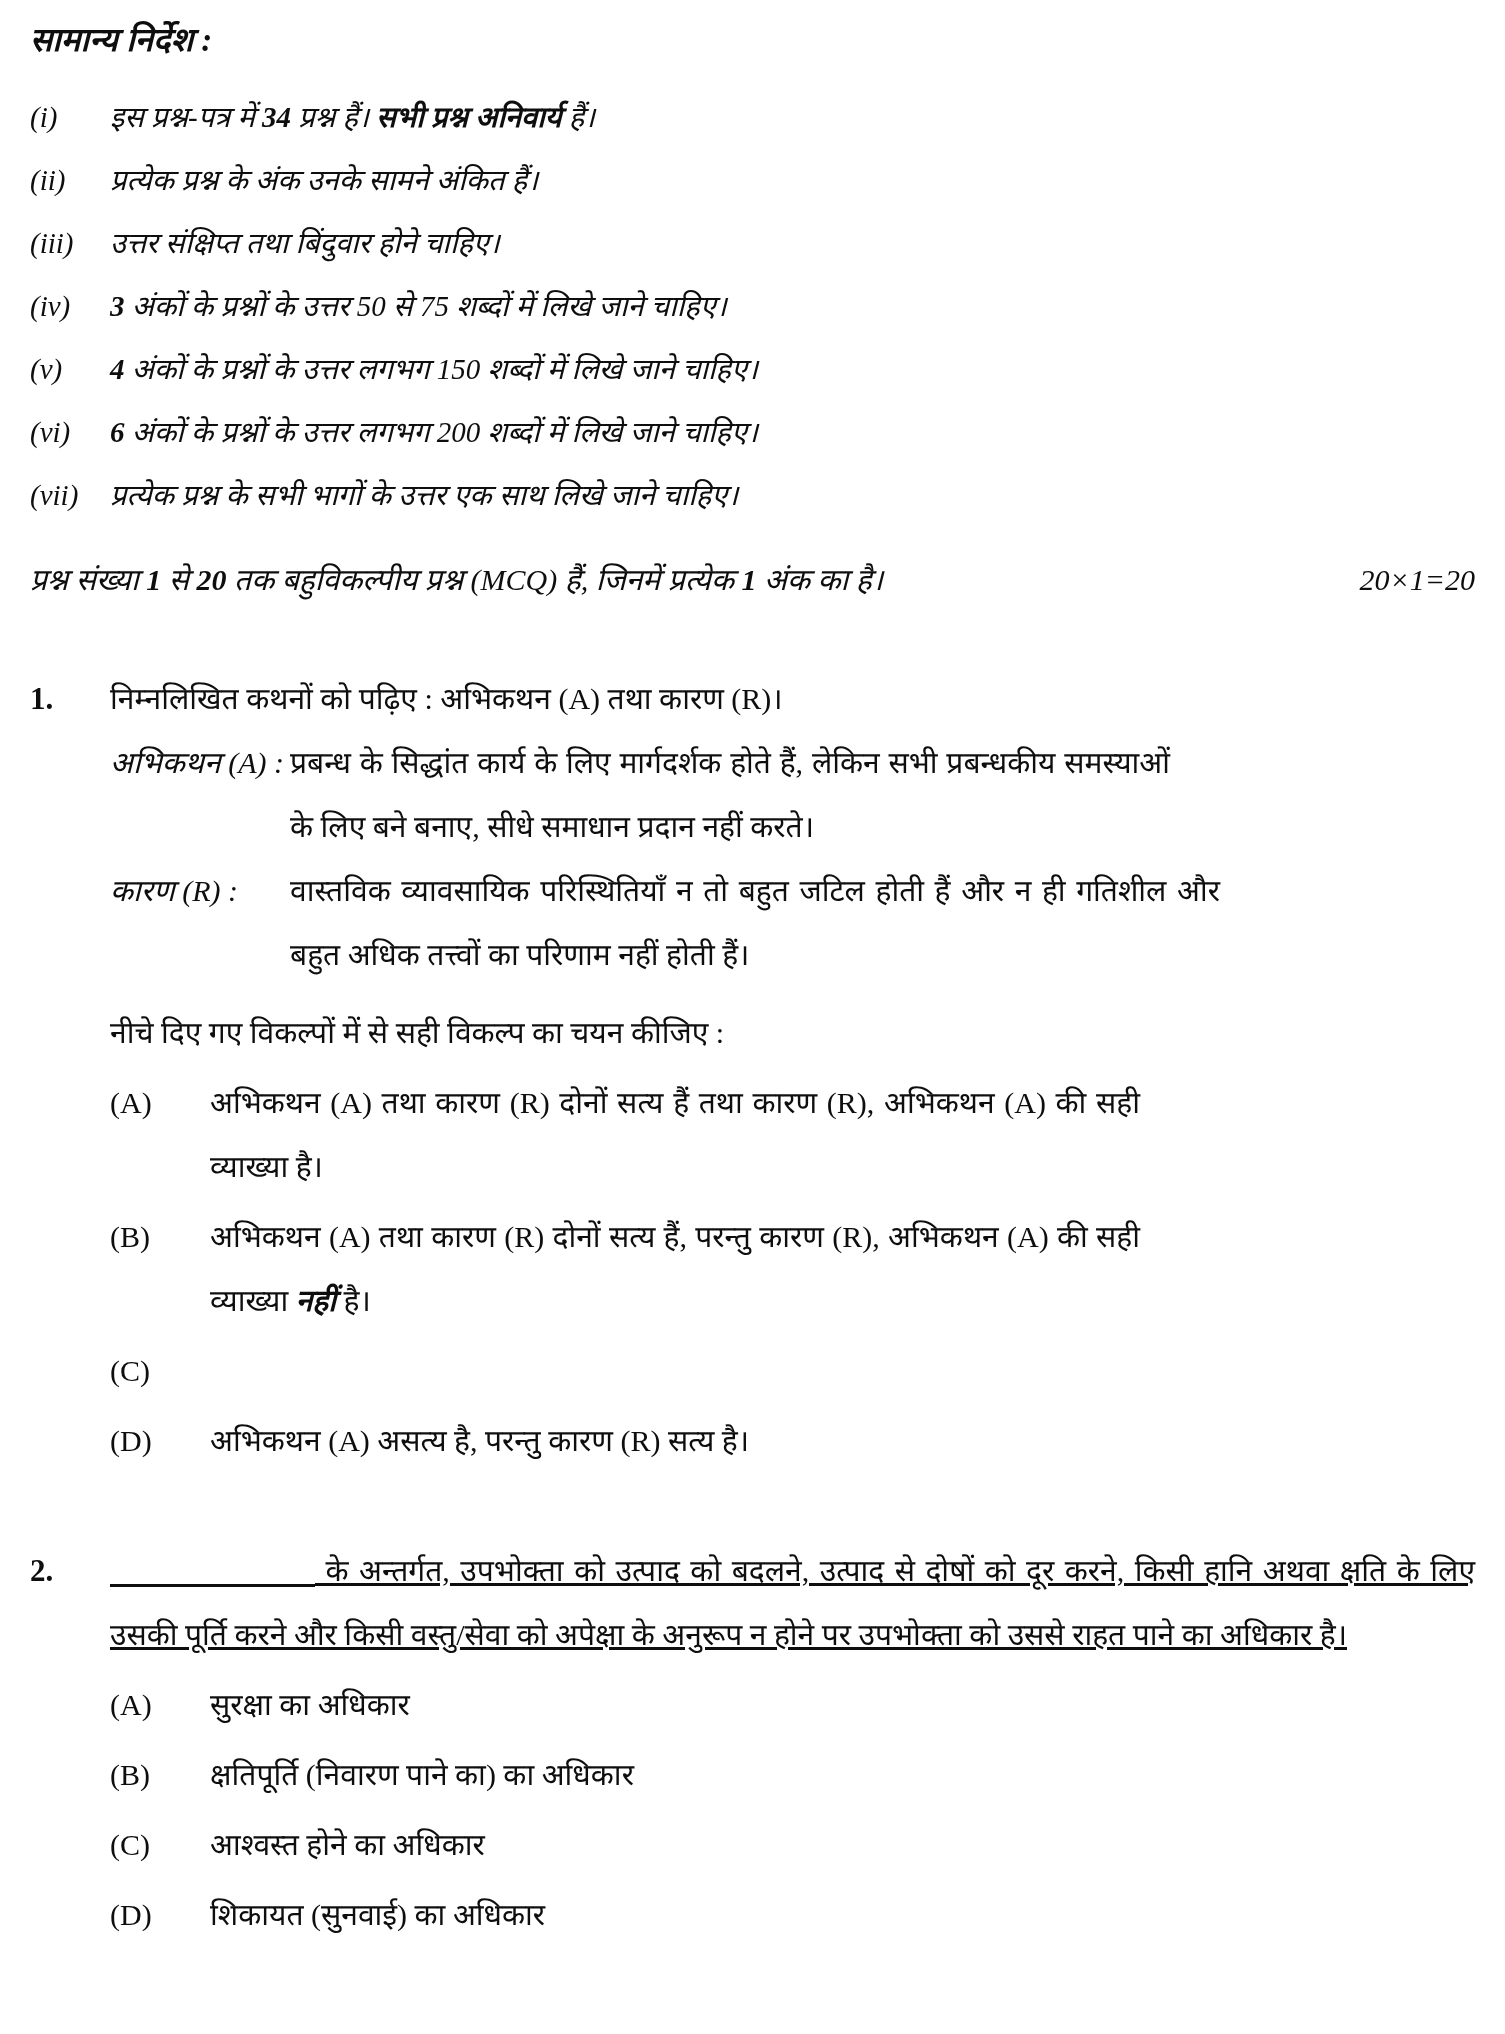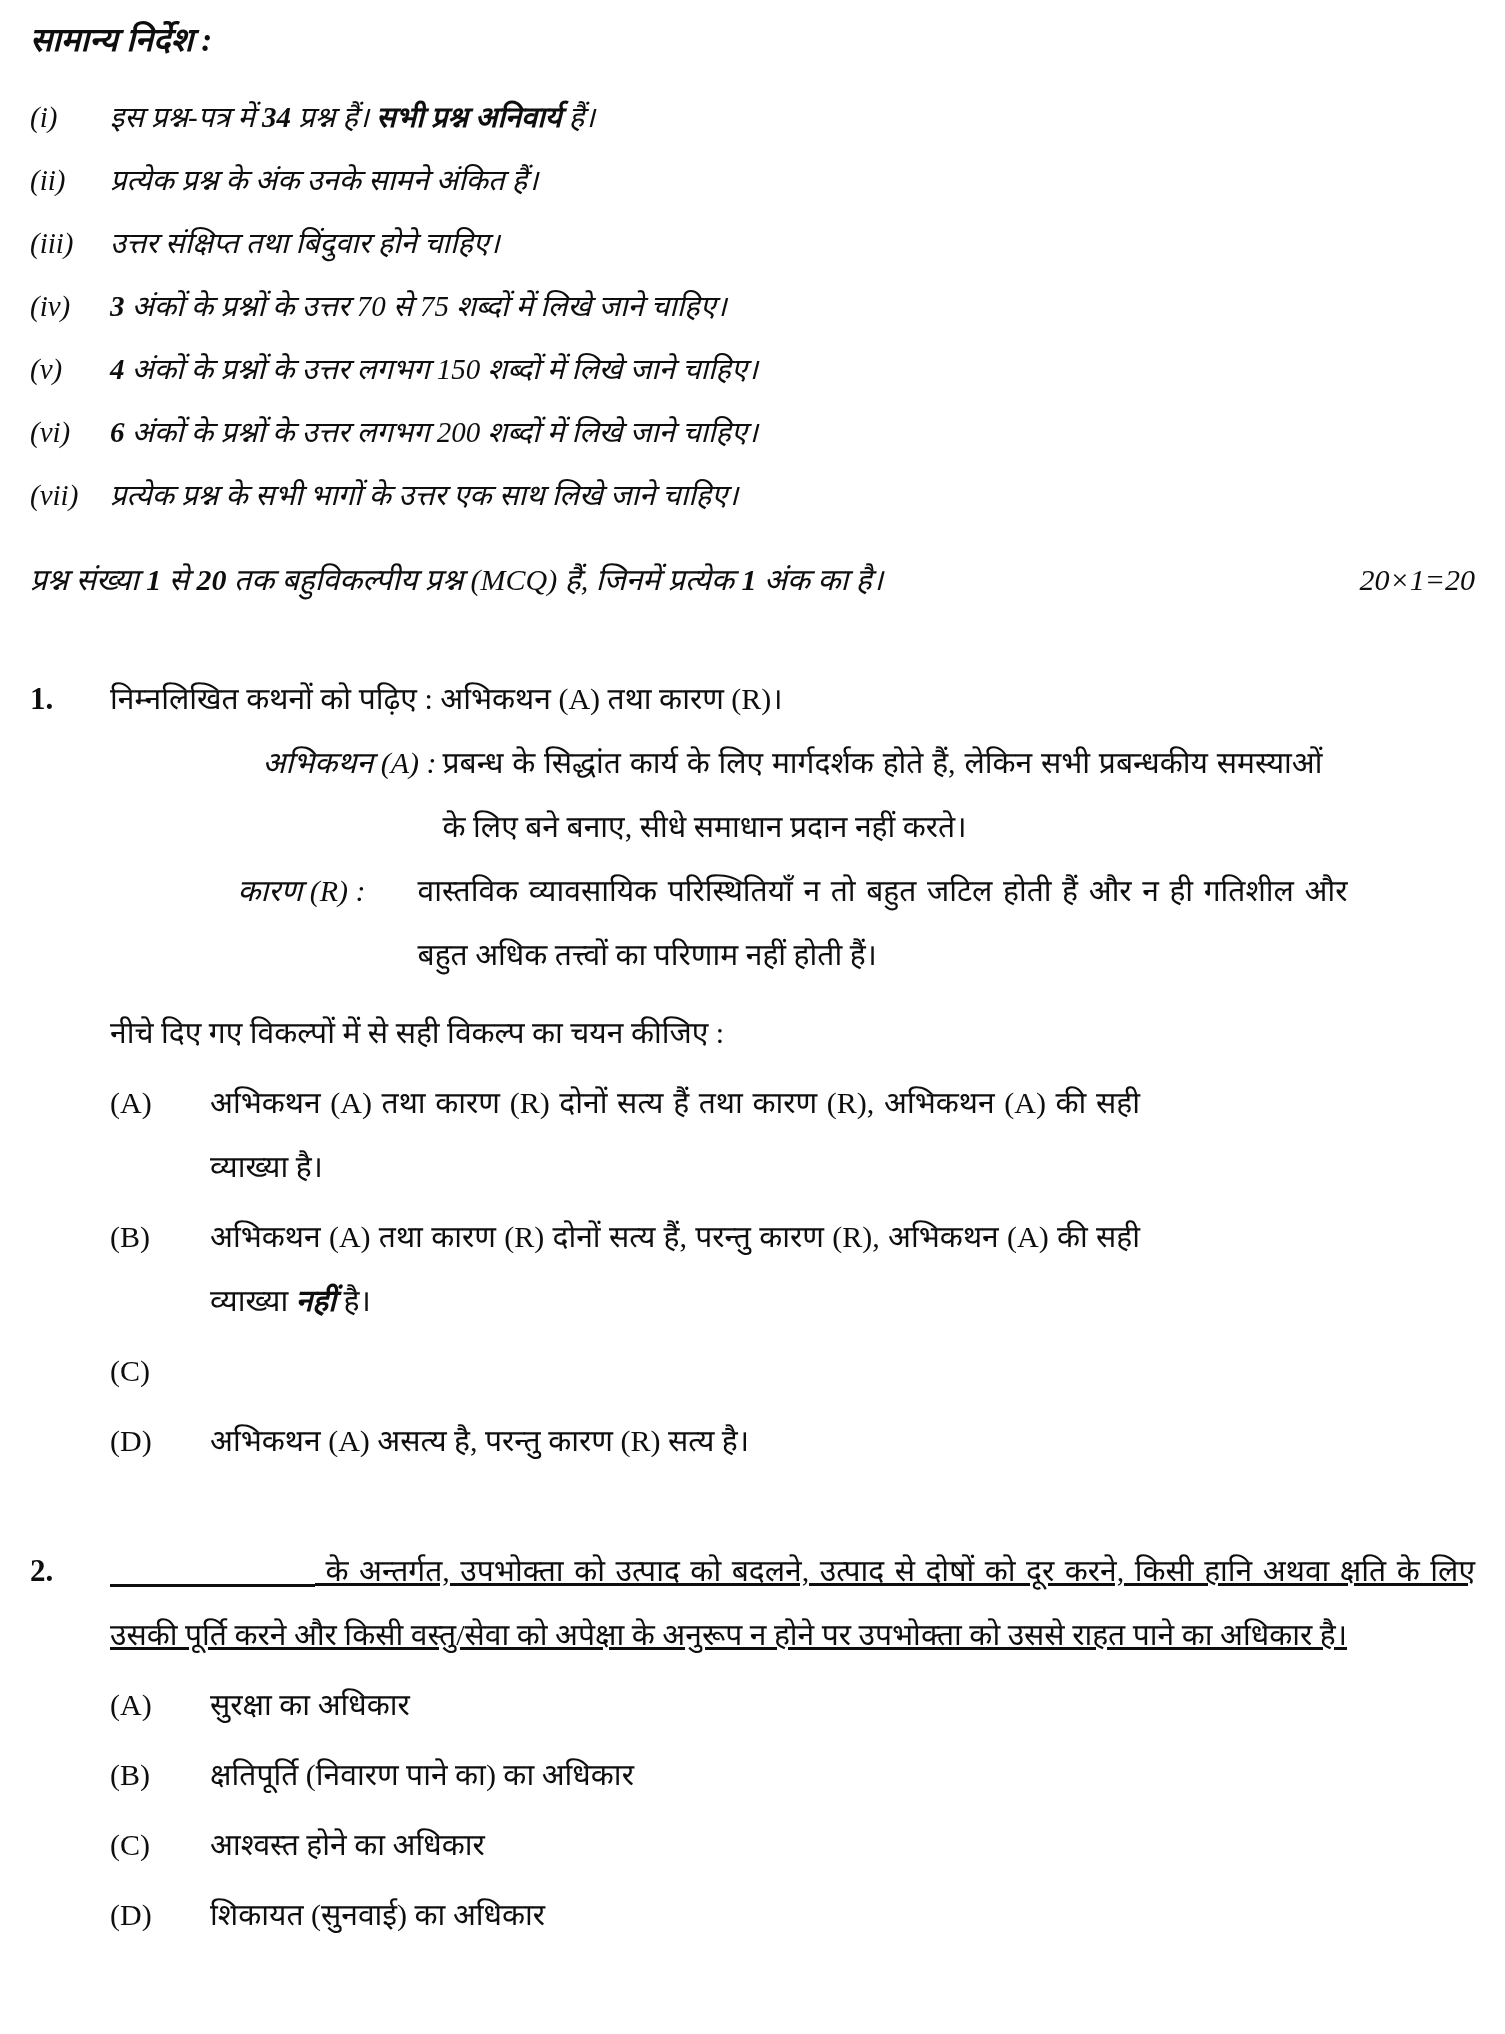--- a/index.html
+++ b/index.html
@@ -58,21 +58,21 @@
   }
   .q-row{display:flex;}
   .q-num{
     flex:0 0 80px;
     font-weight:700;
     font-size:31px;
   }
   .q-body{flex:1; max-width:1365px;}
   .q-intro{margin:0;}
   .q-text{margin:0; text-align:justify; max-width:1365px;text-decoration:underline;}
-  .ar-row{display:flex; margin-top:0;justify-content:center;}
+  .ar-row{display:flex; margin-top:0;}
   .ar-label{flex:0 0 180px; font-style:italic;}
   .ar-text{margin:0; text-align:justify;}
   .w880{max-width:880px;}
   .w930{max-width:930px;}
   .q-choose{margin:14px 0 0 0;}
   .opt-row{display:flex; margin-top:6px;}
   .opt-label{flex:0 0 100px;}
   .opt-text{margin:0; text-align:justify; flex:1;}
   
   .s-b{font-weight:700;}
@@ -101,21 +101,21 @@
     <div class="inst-row">
       <span class="inst-num">(ii)</span>
       <span class="inst-text"><span>प्रत्येक प्रश्न के अंक उनके सामने अंकित हैं।</span></span>
     </div>
     <div class="inst-row">
       <span class="inst-num">(iii)</span>
       <span class="inst-text"><span>उत्तर संक्षिप्त तथा बिंदुवार होने चाहिए।</span></span>
     </div>
     <div class="inst-row">
       <span class="inst-num">(iv)</span>
-      <span class="inst-text"><span class="s-b">3</span><span> अंकों के प्रश्नों के उत्तर 70 से 75 शब्दों में लिखे जाने चाहिए।</span></span>
+      <span class="inst-text"><span class="s-b">3</span><span> अंकों के प्रश्नों के उत्तर 50 से 75 शब्दों में लिखे जाने चाहिए।</span></span>
     </div>
     <div class="inst-row">
       <span class="inst-num">(v)</span>
       <span class="inst-text"><span class="s-b">4</span><span> अंकों के प्रश्नों के उत्तर लगभग 150 शब्दों में लिखे जाने चाहिए।</span></span>
     </div>
     <div class="inst-row">
       <span class="inst-num">(vi)</span>
       <span class="inst-text"><span class="s-b">6</span><span> अंकों के प्रश्नों के उत्तर लगभग 200 शब्दों में लिखे जाने चाहिए।</span></span>
     </div>
     <div class="inst-row">

